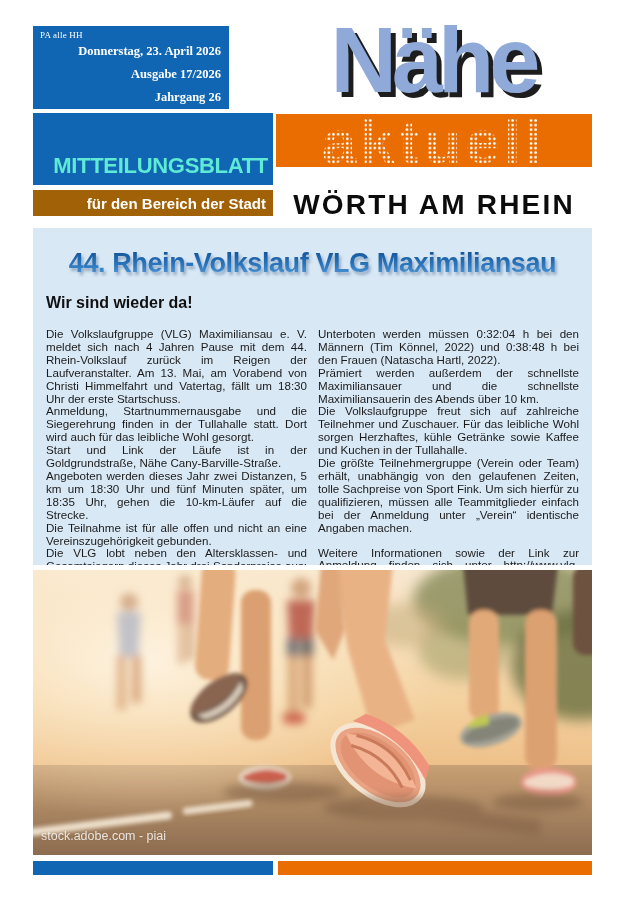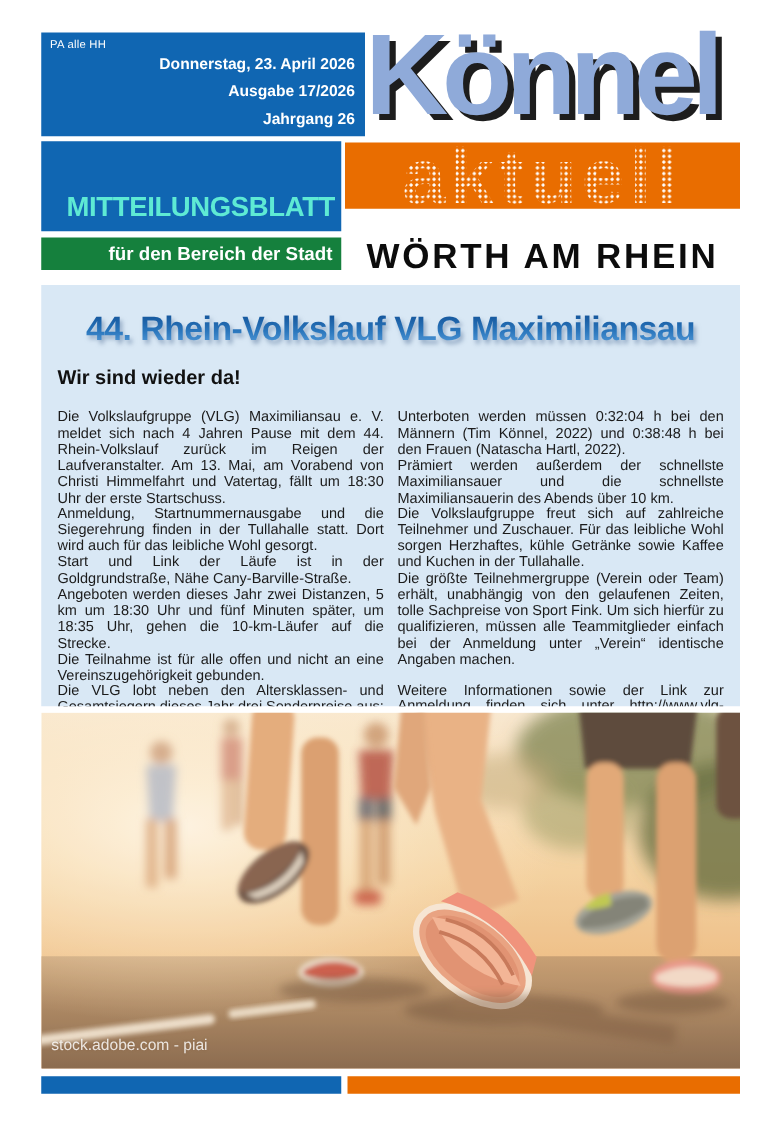--- a/index.html
+++ b/index.html
@@ -2,32 +2,32 @@
 <html lang="de"><head>
 <meta charset="utf-8">
 <style>
   html,body { margin:0; padding:0; background:#ffffff; }
   .page {
     position:relative; width:625px; height:897px; background:#ffffff;
     font-family:"Liberation Sans", sans-serif; overflow:hidden;
   }
 
   
-  .info-box { position:absolute; left:33px; top:26px; width:259px; height:83px; background:#1066b2; color:#fff; }
+  .info-box { position:absolute; left:33px; top:26px; width:196px; height:83px; background:#1066b2; color:#fff;font-family:Liberation Serif, serif; }
   .info-note { position:absolute; top:4px; left:7px; font-size:9px; letter-spacing:.2px; }
   .info-lines { position:absolute; right:8px; top:18px; display:flex; flex-direction:column; align-items:flex-end; gap:8px; font-size:12.5px; font-weight:bold; }
 
   .blatt-box {
     position:absolute; left:33px; top:113px; width:240px; height:72px; background:#1066b2; color:#5eead4;
     display:flex; align-items:flex-end; justify-content:flex-end;
     padding:0 5px 6px 0; box-sizing:border-box;
     font-size:22px; font-weight:bold; letter-spacing:-0.3px; white-space:nowrap;
   }
   .blatt-sub {
-    position:absolute; left:33px; top:190px; width:240px; height:26px; background:#15803d; color:#fff;
+    position:absolute; left:33px; top:190px; width:240px; height:26px; background:#a16207; color:#fff;
     display:flex; align-items:center; justify-content:flex-end; padding-right:7px; box-sizing:border-box;
     font-size:15px; font-weight:bold;
   }
 
   
   .woerth {
     position:absolute; left:268px; top:8px; width:330px; height:106px;
     text-align:center; font-size:92px; line-height:104px; font-weight:bold; letter-spacing:-5px;
     color:#8faad9; text-shadow:5px 5px 0 #1d1d1d; white-space:nowrap;
   }
@@ -92,21 +92,21 @@
     </div>
   </div>
 
   <div class="blatt-box">
     <span>MITTEILUNGSBLATT</span>
   </div>
   <div class="blatt-sub">
     <span>für den Bereich der Stadt</span>
   </div>
 
-  <div class="woerth">Könnel</div>
+  <div class="woerth">Nähe</div>
   <div class="aktuell-box">
     <span class="aktuell-text">aktuell</span>
   </div>
   <div class="city">WÖRTH AM RHEIN</div>
 
   <div class="band">
     <div class="headline">44. Rhein-Volkslauf VLG Maximiliansau</div>
     <div class="subhead">Wir sind wieder da!</div>
     <div class="cols">
       <div class="col col-left">

